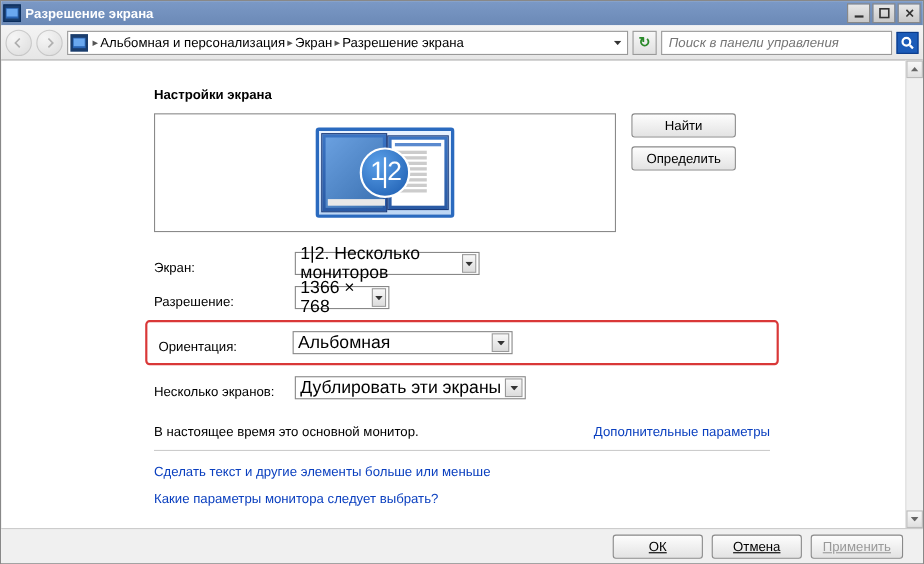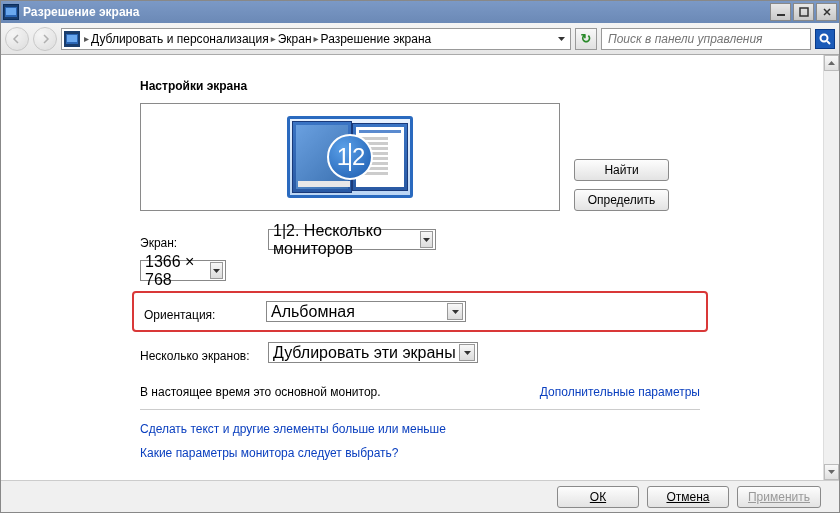--- a/index.html
+++ b/index.html
@@ -206,21 +206,21 @@
     background: radial-gradient(circle at 35% 30%, #5ba0e8, #1a5aae);
     color: #fff;
     display: flex; align-items: center; justify-content: center;
     font-size: 24px; font-weight: 400;
     border: 2px solid #fff;
     letter-spacing: -2px;
     z-index: 2;
   }
   .monitor-badge .divider { width:2px; height:28px; background:#fff; margin:0 1px; }
   
-  .side-buttons { display: flex; flex-direction: column; gap: 8px; justify-content: flex-end; }
+  .side-buttons { display: flex; flex-direction: column; gap: 8px; }
   .btn {
     min-width: 95px;
     height: 22px;
     background: linear-gradient(to bottom, #fdfdfd, #e3e3e3);
     border: 1px solid #8a8a8a;
     border-radius: 3px;
     font-size: 12px;
     cursor: pointer;
     padding: 0 10px;
   }
@@ -356,21 +356,21 @@
       </svg>
   </div>
   <div class="breadcrumb">
     <div class="breadcrumb-icon">
       <svg viewBox="0 0 12 10">
           <rect x="0" y="0" width="12" height="10" fill="#2a65b4"></rect>
           <rect x="1" y="1" width="10" height="7" fill="#6aa8ef"></rect>
         </svg>
     </div>
     <span class="crumb-sep">▸</span>
-    <span class="crumb">Дублировать и персонализация</span>
+    <span class="crumb">Альбомная и персонализация</span>
     <span class="crumb-sep">▸</span>
     <span class="crumb">Экран</span>
     <span class="crumb-sep">▸</span>
     <span class="crumb">Разрешение экрана</span>
     <div class="bc-dropdown">
       <svg width="7" height="4" viewBox="0 0 7 4">
           <path d="M0 0 L3.5 4 L7 0 Z" fill="#333"></path>
         </svg>
     </div>
   </div>
@@ -420,20 +420,21 @@
         <span>1|2. Несколько мониторов</span>
         <div class="select-arrow">
             <svg viewBox="0 0 7 4">
               <path d="M0 0 L3.5 4 L7 0 Z"></path>
             </svg>
           </div>
       </div>
     </div>
 
     <div class="form-row">
+      <label>Разрешение:</label>
       <div class="select" style="width: 86px;">
         <span>1366 × 768</span>
         <div class="select-arrow">
             <svg viewBox="0 0 7 4">
               <path d="M0 0 L3.5 4 L7 0 Z"></path>
             </svg>
           </div>
       </div>
     </div>
 

